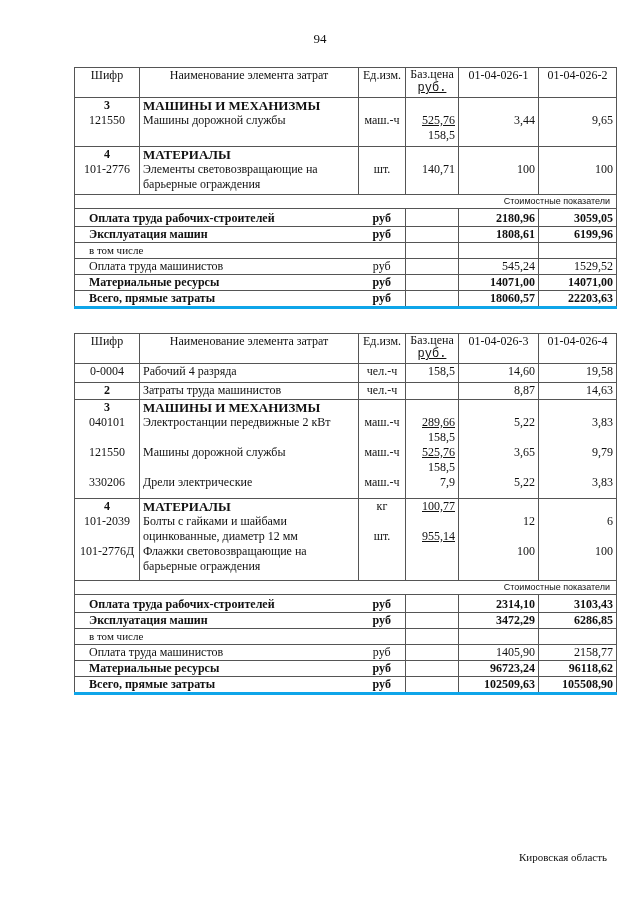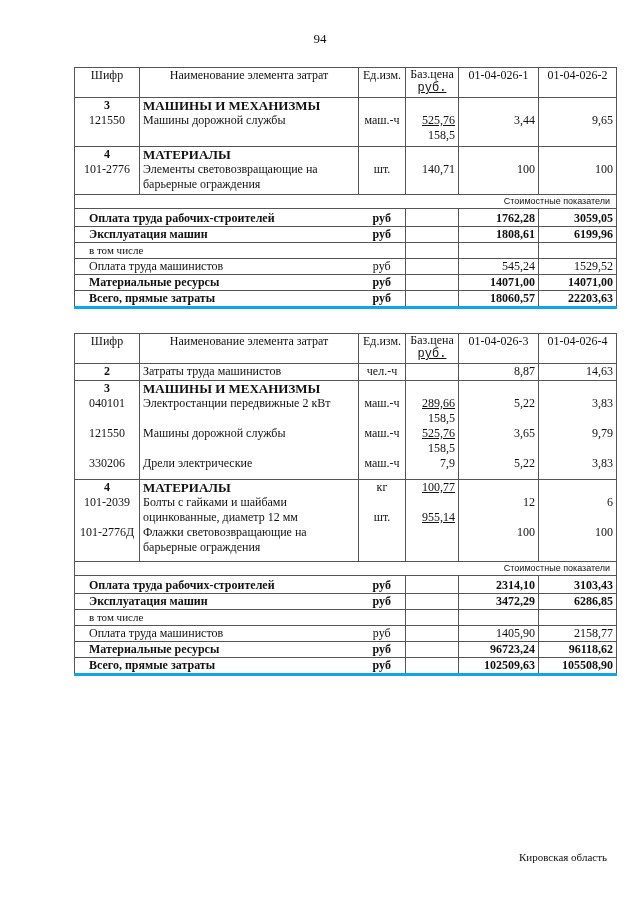--- a/index.html
+++ b/index.html
@@ -80,21 +80,21 @@
     <td class="right" style="padding-top:15px;">100</td>
     <td class="right" style="padding-top:15px;">100</td>
   </tr>
   <tr>
     <td colspan="6" class="sans-note">Стоимостные показатели</td>
   </tr>
   <tr class="sum first bold">
     <td colspan="2" class="lbl">Оплата труда рабочих-строителей</td>
     <td class="unit">руб</td>
     <td></td>
-    <td class="right">1762,28</td>
+    <td class="right">2180,96</td>
     <td class="right">3059,05</td>
   </tr>
   <tr class="sum bold">
     <td colspan="2" class="lbl">Эксплуатация машин</td>
     <td class="unit">руб</td>
     <td></td>
     <td class="right">1808,61</td>
     <td class="right">6199,96</td>
   </tr>
   <tr class="sum">
@@ -139,20 +139,28 @@
     </colgroup>
   <tbody>
       <tr class="hdr">
     <td>Шифр</td>
     <td>Наименование элемента затрат</td>
     <td>Ед.изм.</td>
     <td class="baz"><span>Баз.цена</span><br><span class="baz-u">руб.</span></td>
     <td>01-04-026-3</td>
     <td>01-04-026-4</td>
   </tr>
+  <tr style="height:19px;">
+    <td class="center">0-0004</td>
+    <td>Рабочий 4 разряда</td>
+    <td class="center">чел.-ч</td>
+    <td class="right">158,5</td>
+    <td class="right">14,60</td>
+    <td class="right">19,58</td>
+  </tr>
   <tr style="height:17px;">
     <td class="center bold">2</td>
     <td>Затраты труда машинистов</td>
     <td class="center">чел.-ч</td>
     <td class="right"></td>
     <td class="right">8,87</td>
     <td class="right">14,63</td>
   </tr>
   <tr style="height:99px;">
     <td class="center">

